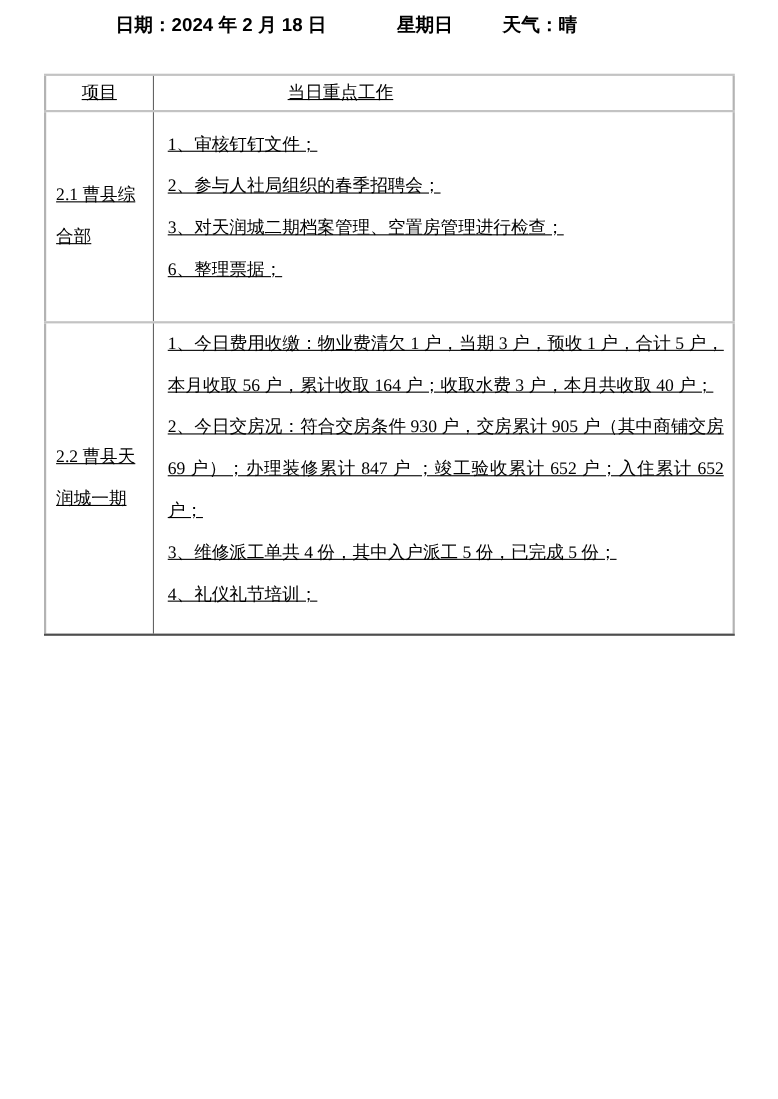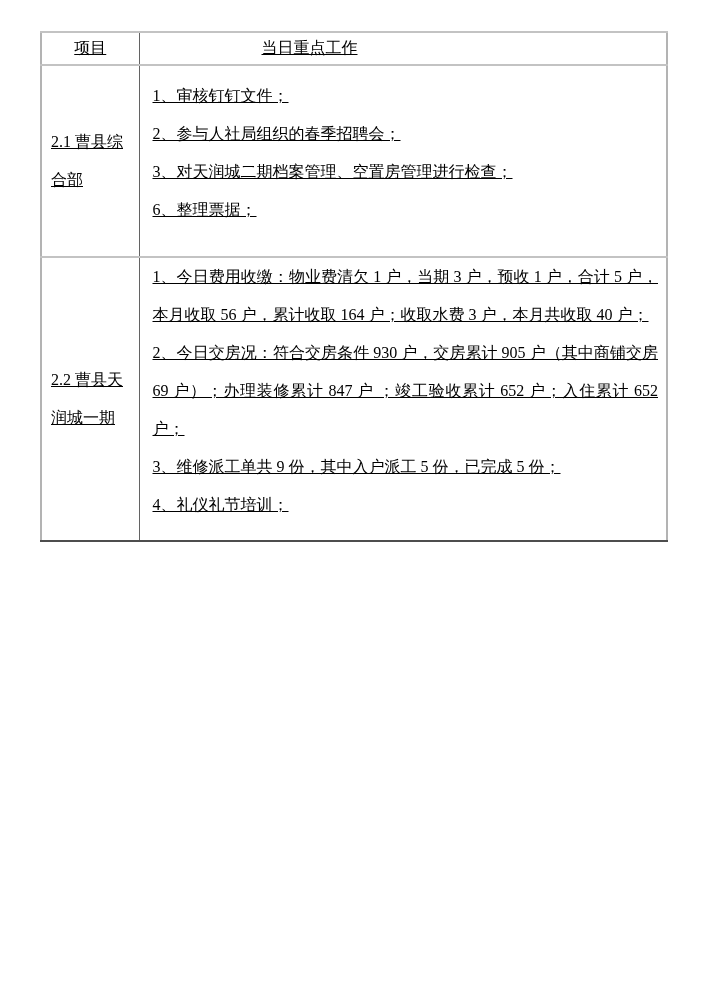--- a/index.html
+++ b/index.html
@@ -90,20 +90,23 @@
     text-align: justify;
     word-break: break-all;
   }
 </style>
 </head>
 <body>
 
 <div class="page">
 
 
+  <div class="date-line">
+    <span>日期：2024 年 2 月 18 日</span><span class="weekday">星期日</span><span class="weather">天气：晴</span>
+  </div>
 
   <table class="report-table">
     <colgroup>
       <col class="col-project">
       <col class="col-work">
     </colgroup>
     <tbody>
       <tr class="header-row">
         <td class="th-project">项目</td>
         <td class="th-work">当日重点工作</td>
@@ -117,20 +120,20 @@
           <p>3、对天润城二期档案管理、空置房管理进行检查；</p>
           <p>6、整理票据；</p>
         </td>
       </tr>
 
       <tr class="body-row-2 last-row">
         <td class="cell-project">2.2 曹县天润城一期</td>
         <td class="cell-work">
           <p>1、今日费用收缴：物业费清欠 1 户，当期 3 户，预收 1 户，合计 5 户，本月收取 56 户，累计收取 164 户；收取水费 3 户，本月共收取 40 户；</p>
           <p>2、今日交房况：符合交房条件 930 户，交房累计 905 户（其中商铺交房 69 户）；办理装修累计 847 户 ；竣工验收累计 652 户；入住累计 652 户；</p>
-          <p>3、维修派工单共 9 份，其中入户派工 5 份，已完成 5 份；</p>
+          <p>3、维修派工单共 4 份，其中入户派工 5 份，已完成 5 份；</p>
           <p>4、礼仪礼节培训；</p>
         </td>
       </tr>
     </tbody>
   </table>
 
 </div>
 
 </body></html>

